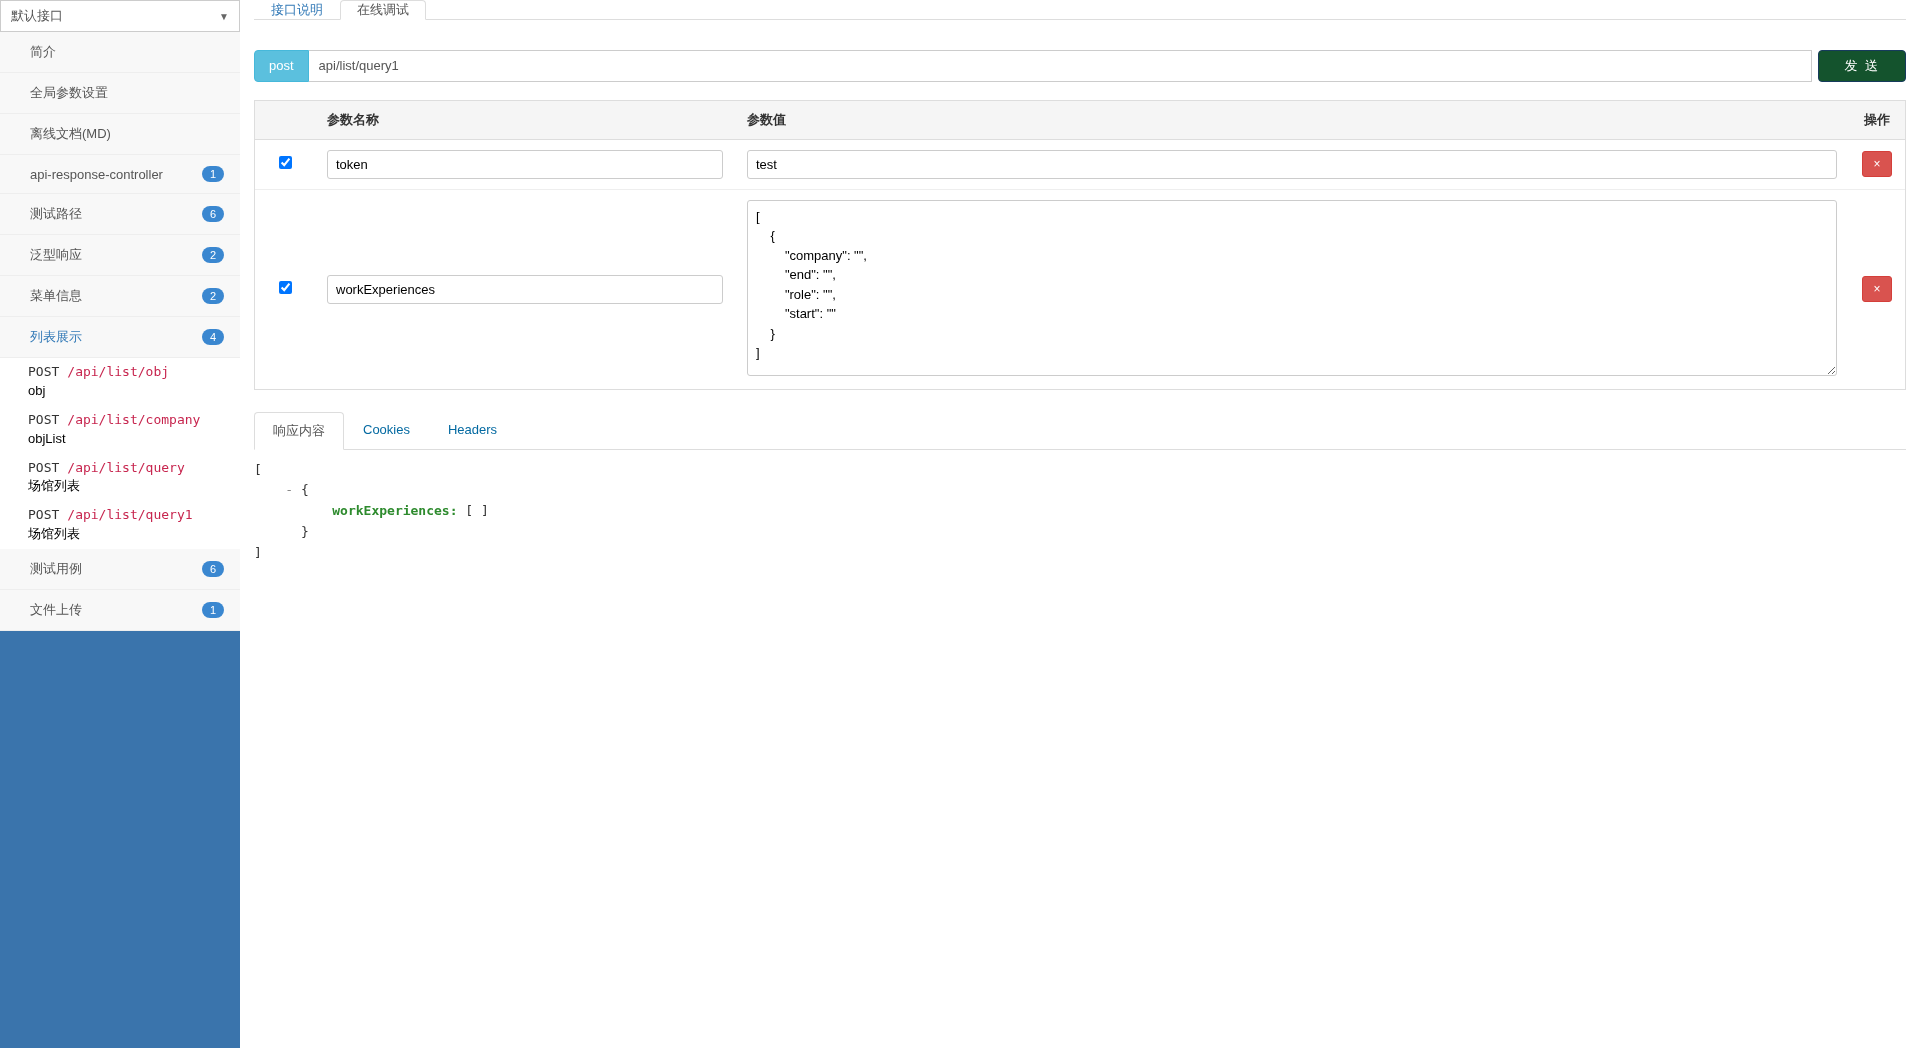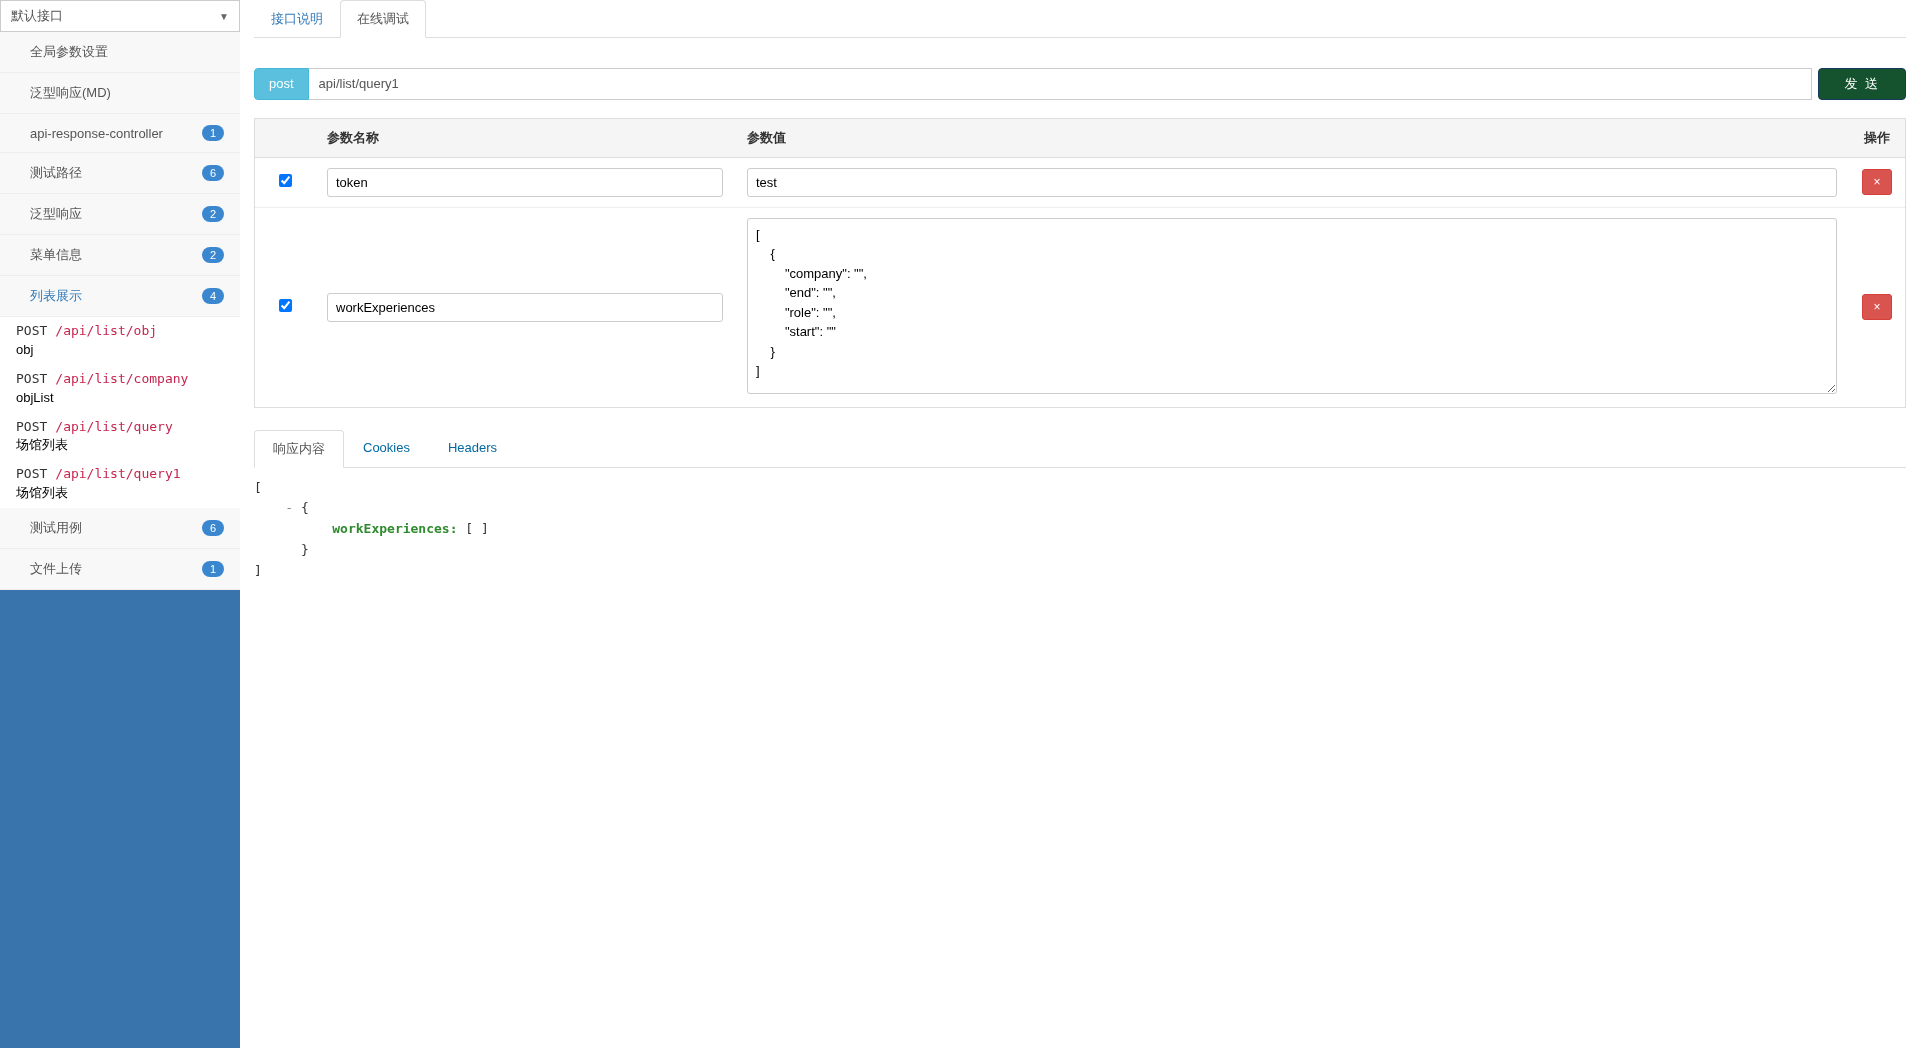--- a/index.html
+++ b/index.html
@@ -9,29 +9,29 @@
     .sidebar { width: 240px; background: #3a74ac; display: flex; flex-direction: column; }
     .dropdown { background: #fff; border: 1px solid #ccc; padding: 6px 10px; display: flex; justify-content: space-between; align-items: center; cursor: pointer; }
     .dropdown .caret { font-size: 10px; color: #666; }
     .nav { background: #f8f8f8; }
     .nav-item { display: flex; justify-content: space-between; align-items: center; padding: 11px 16px 11px 30px; border-bottom: 1px solid #eee; color: #555; cursor: pointer; font-size: 13px; }
     .nav-item.active { color: #337ab7; }
     .nav-link { color: #555; }
     .nav-item.active .nav-link { color: #337ab7; }
     .badge { background: #3a87d0; color: #fff; border-radius: 10px; padding: 2px 8px; font-size: 11px; min-width: 16px; text-align: center; }
     .sub-list { background: #fff; }
-    .sub-item { padding: 6px 10px 6px 16px; font-size: 13px; line-height: 1.3; cursor: pointer; }
+    .sub-item { padding: 6px 10px 6px 28px; font-size: 13px; line-height: 1.3; cursor: pointer; }
     .sub-item .method { font-family: Consolas, Menlo, monospace; color: #333; margin-right: 8px; }
     .sub-item .path { font-family: Consolas, Menlo, monospace; color: #c7254e; }
     .sub-item .desc { color: #000000; display: block; padding-top: 2px; }
     .sidebar-fill { flex: 1; }
     
     .main { flex: 1; padding: 0 14px 20px 14px; overflow: auto; }
     .tabs { border-bottom: 1px solid #ddd; display: flex; }
-    .tab { padding: 9px 16px; color: #337ab7; cursor: pointer; border: 1px solid transparent; border-bottom: none; margin-bottom: -1px; }
+    .tab { padding: 0 16px; color: #337ab7; cursor: pointer; border: 1px solid transparent; border-bottom: none; margin-bottom: -1px; }
     .tab.active { color: #555; border-color: #ddd; border-bottom: 1px solid #fff; border-radius: 4px 4px 0 0; background: #fff; }
     
     .urlbar { display: flex; margin: 30px 0 18px; }
     .method-badge { background: #5bc0de; color: #fff; padding: 7px 14px; border: 1px solid #46b8da; border-radius: 4px 0 0 4px; font-size: 13px; }
     .url-input { flex: 1; border: 1px solid #ccc; border-left: none; padding: 7px 10px; font-size: 13px; background: #fff; line-height: 1.2; }
     .send-btn { background: #14532d; color: #fff; border: 1px solid #163b5c; padding: 0 25px; border-radius: 4px; margin-left: 6px; cursor: pointer; font-size: 13px; letter-spacing: 2px; }
     
     table.params { width: 100%; border: 1px solid #ddd; border-collapse: separate; border-spacing: 0; }
     table.params th { background: #f5f5f5; text-align: left; font-weight: bold; padding: 10px 12px; border-bottom: 1px solid #ddd; font-size: 13px; color: #333; }
     table.params th.op { text-align: center; }
@@ -55,24 +55,27 @@
 <body>
 
 <div class="layout">
   <div class="sidebar">
     <div class="dropdown">
       <span>默认接口</span>
       <span class="caret">▼</span>
     </div>
     <div class="nav" id="nav">
         <div class="nav-item">
+          <span class="nav-link">简介</span>
+        </div>
+        <div class="nav-item">
           <span class="nav-link">全局参数设置</span>
         </div>
         <div class="nav-item">
-          <span class="nav-link">泛型响应(MD)</span>
+          <span class="nav-link">离线文档(MD)</span>
         </div>
         <div class="nav-item">
           <span class="nav-link">api-response-controller</span>
           <span class="badge">1</span>
         </div>
         <div class="nav-item">
           <span class="nav-link">测试路径</span>
           <span class="badge">6</span>
         </div>
         <div class="nav-item">

